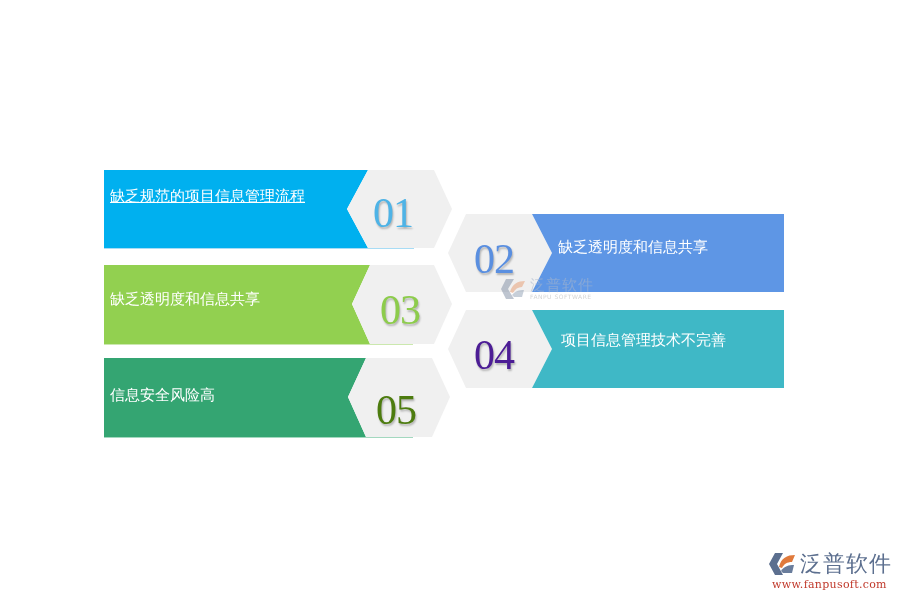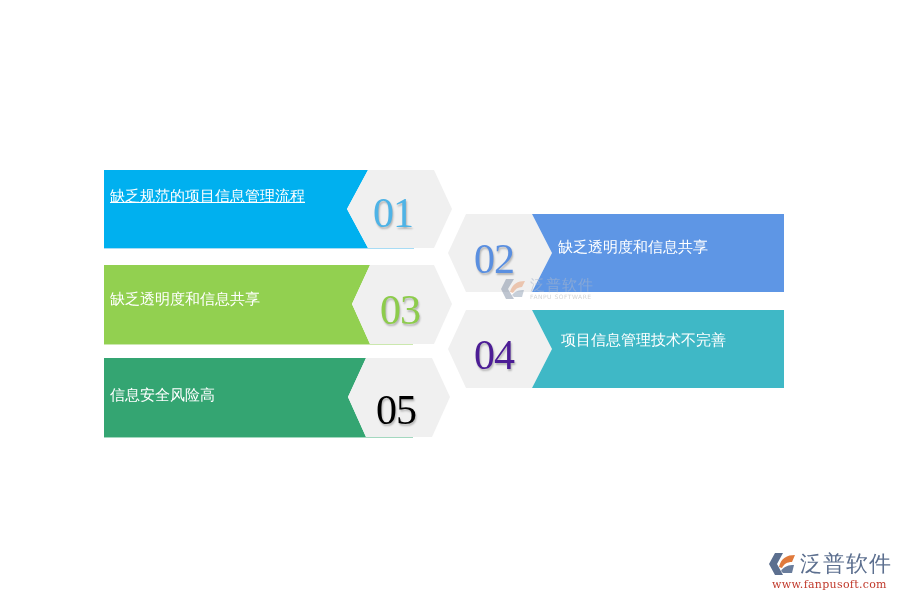--- a/index.html
+++ b/index.html
@@ -118,21 +118,21 @@
   <span class="num" style="left:474px;top:334px;color:#4c1d95;">04</span>
 </div>
 
 <div class="abs" style="left:0;top:0;">
   <svg class="abs" style="left:104px;top:358px;" width="350" height="82">
     <polygon points="0,0 262,0 244,39 262,79 0,79" fill="#34a572"></polygon>
     <polygon points="262,0 328,0 346,39 328,79 262,79 244,39" fill="#f0f0f0"></polygon>
     <rect x="0" y="79" width="309" height="1" fill="#a3d8bf"></rect>
   </svg>
   <span class="bar label abs" style="left:110px;top:386px;color:#fff;font-size:15px;text-align:right;">信息安全风险高</span>
-  <span class="num" style="left:376px;top:389px;color:#000000;">05</span>
+  <span class="num" style="left:376px;top:389px;color:#4d7c0f;">05</span>
 </div>
 
 <div class="watermark">
   <svg width="26" height="22" viewBox="0 0 26 22">
     <polygon points="6,1 14,1 8,11 14,21 6,21 1,11" fill="#8a97ab"></polygon>
     <path d="M10,14 C12,6 18,3 25,3 L22,9 C18,9 15,11 13,15 Z" fill="#e8a27a"></path>
     <path d="M12,17 C15,13 19,12 24,12 L22,19 L14,19 Z" fill="#9aa8bb"></path>
   </svg>
   <div style="display:flex;flex-direction:column;gap:1px;">
     <span class="wm-text-cn">泛普软件</span>

